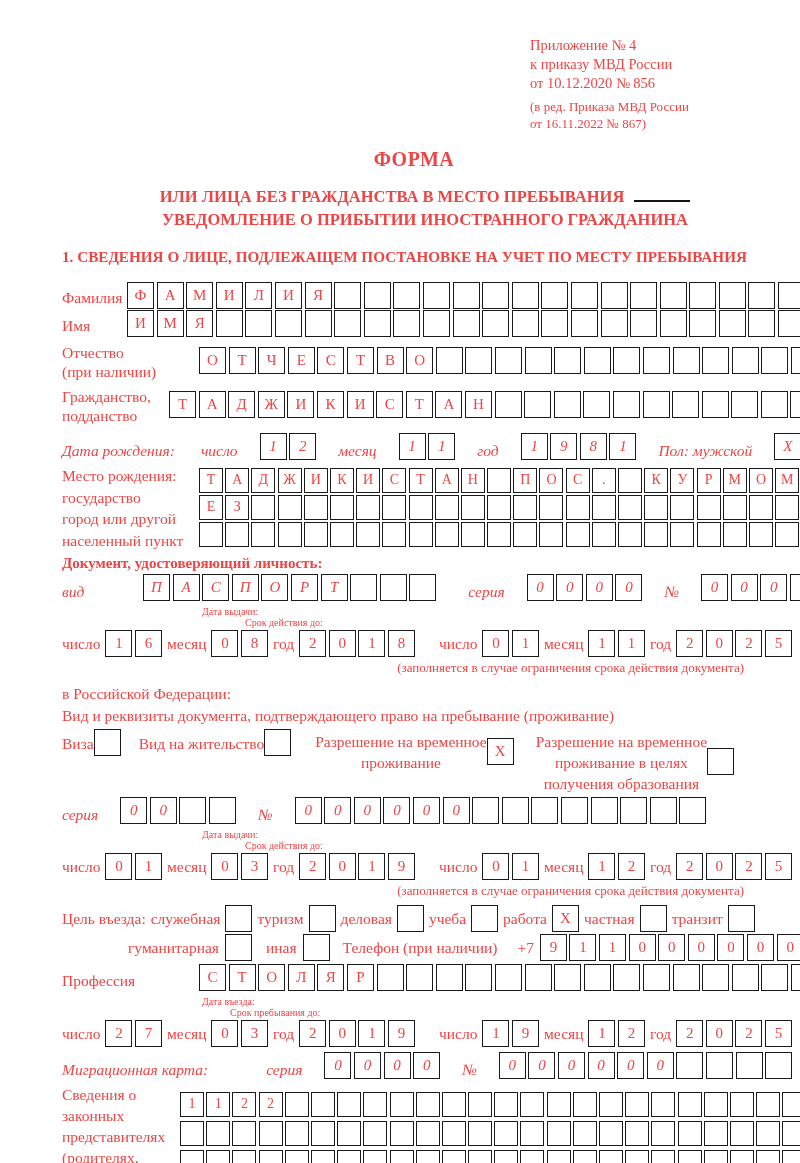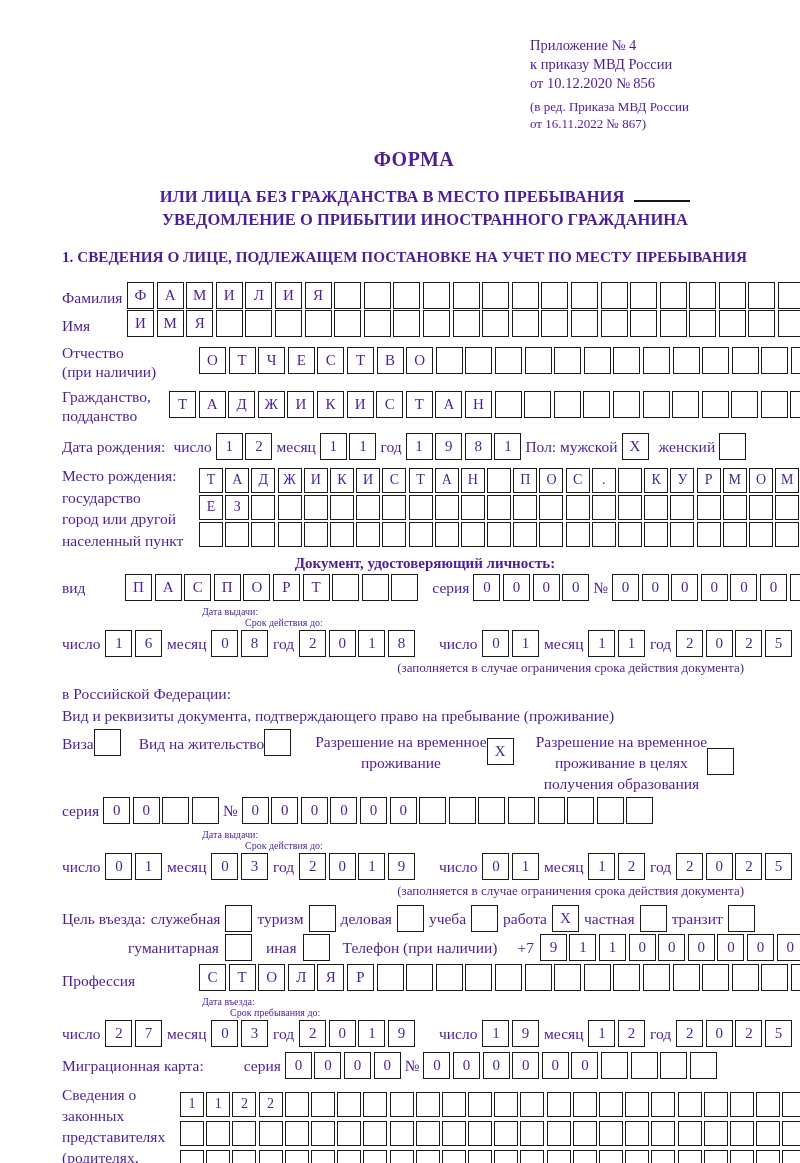--- a/index.html
+++ b/index.html
@@ -1,18 +1,18 @@
 <!DOCTYPE html>
 <html><head>
 <meta charset="utf-8">
 <style>
   html,body{margin:0;padding:0;background:#fff;}
   .page{
     width:800px;height:1163px;box-sizing:border-box;position:relative;
-    padding:36px 12px 0 62px;background:#fff;color:#4c1d95;
+    padding:36px 12px 0 62px;background:#fff;color:#ef4444;
     font-family:"Liberation Serif","DejaVu Serif",serif;font-size:15.5px;
     overflow:hidden;
   }
   
   .appendix{width:212px;margin-left:auto;margin-right:46px;line-height:19px;font-size:14.5px;}
   .appendix .rev{font-size:13px;line-height:17px;margin-top:5px;}
   .forma{text-align:center;font-weight:bold;font-size:20px;margin:16px 22px 0 0;letter-spacing:.5px;}
   
   .title{text-align:center;font-weight:bold;font-size:16.5px;line-height:23px;margin-top:14px;}
   .blank{display:inline-block;width:56px;border-bottom:2px solid #151515;height:14px;margin-left:10px;}
@@ -27,22 +27,22 @@
   .cell{
     width:25px;height:25px;border:1.6px solid #1a1a1a;flex:none;box-sizing:content-box;
     display:flex;align-items:center;justify-content:center;font-size:15px;background:#fff;
   }
   .tight{gap:2.2px}
   .tight .cell{width:22px;height:23px;font-size:14px;}
   .stack{display:flex;flex-direction:column;gap:2px;}
   
   .mt1{margin-top:1px}.mt2{margin-top:2px}.mt3{margin-top:3px}.mt5{margin-top:5px}
   .mt6{margin-top:6px}.mt8{margin-top:8px}.mt16{margin-top:16px}
-  .g6{display:flex;align-items:center;gap:4px;}
-  .center-b{text-align:center;font-weight:bold;font-size:15px;margin-top:4px;}
+  .g6{display:flex;align-items:flex-end;gap:22px;font-style:italic;}
+  .center-b{text-align:left;font-weight:bold;font-size:15px;margin-top:4px;}
   
   .dheads{display:flex;font-size:10px;margin-top:5px;flex-direction:column;}
   .dh1{margin-left:140px;}
   .dh2a{margin-left:183px;}
   .dh2b{margin-left:168px;}
   .drow{display:flex;align-items:center;gap:5px;margin-top:2px;}
   .gapR{width:14px;flex:none;}
   .note{font-size:13px;text-align:right;padding-right:44px;margin-top:3px;}
   .note2{font-size:13.5px;margin-top:6px;margin-left:36px;}
   

